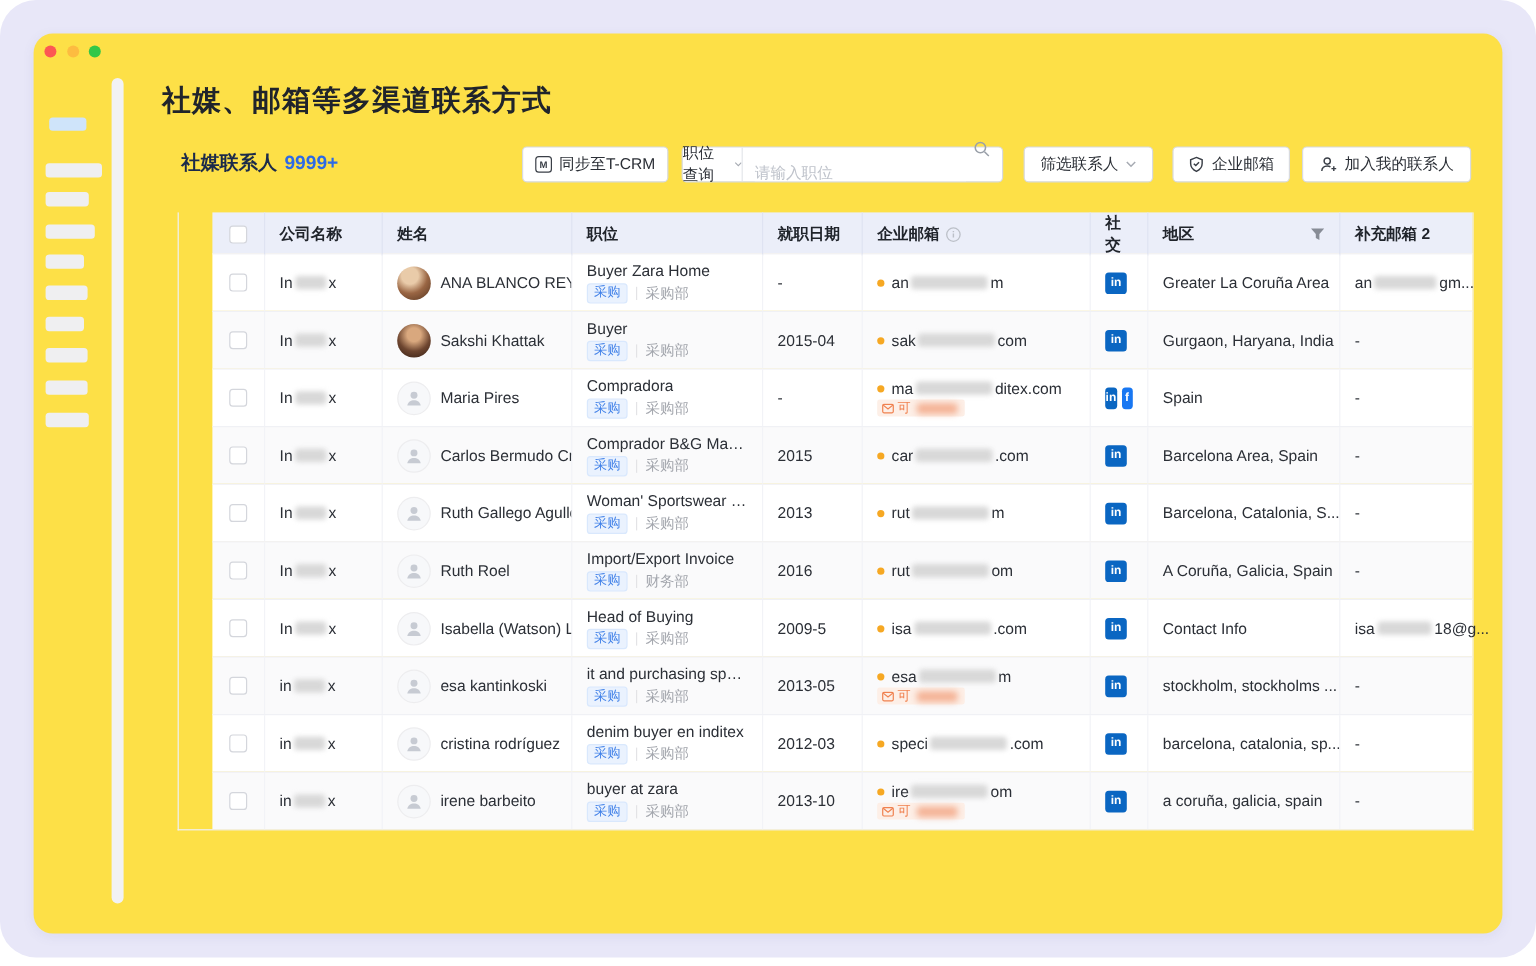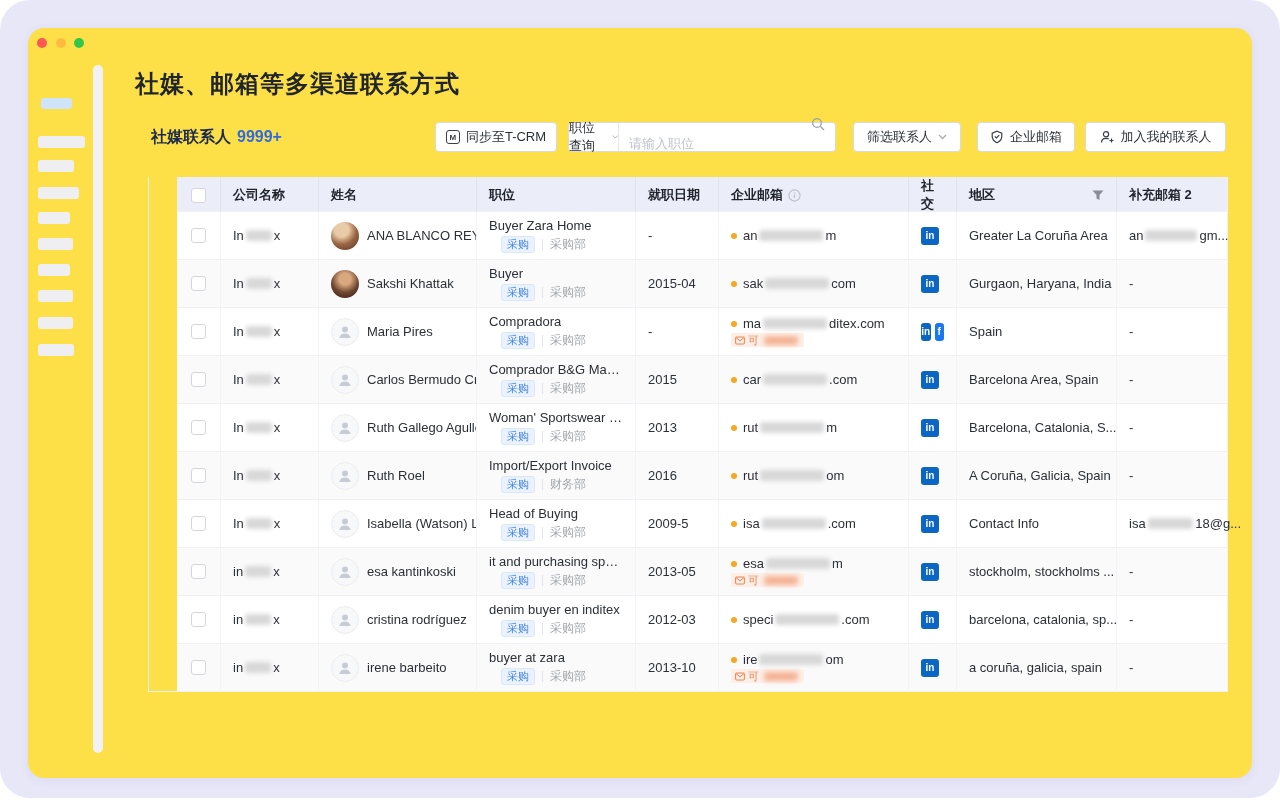--- a/index.html
+++ b/index.html
@@ -56,21 +56,21 @@
   .b-extra { width:52px; }
   .b-reach { width:34px; height:9px; background:#F4B295; filter:blur(2.5px); }
 
   .avatar { width:28px; height:28px; border-radius:50%; flex:0 0 auto; margin-right:8px; border:1px solid #EDEDEF; display:flex; align-items:center; justify-content:center; overflow:hidden; }
   .avatar.photo-1 { background:radial-gradient(circle at 38% 28%, #E9CBA9 0 26%, #9A6644 55%, #53331F 100%); border:none; }
   .avatar.photo-2 { background:radial-gradient(circle at 50% 32%, #D9A87E 0 24%, #6E4630 58%, #311C12 100%); border:none; }
   .avatar.generic { background:#F7F8FA; }
 
   .pos-cell { flex-direction:column; align-items:flex-start; justify-content:center; gap:3px; }
   .pos-title { font-size:13px; color:#2B2F36; max-width:135px; overflow:hidden; text-overflow:ellipsis; }
-  .tagline { display:flex; align-items:center;margin-left:12px; }
+  .tagline { display:flex; align-items:center; }
   .tag-blue { font-size:11px; color:#4080E8; background:#EAF2FE; border:1px solid #D9E8FD; border-radius:3px; padding:0 5px; line-height:15px; }
   .tag-sep { width:1px; height:11px; background:#E3E3E6; margin:0 7px; }
   .dept { font-size:12px; color:#A2A5AC; }
 
   .email-cell { flex-direction:column; align-items:flex-start; justify-content:center; gap:2px; }
   .em-line { display:flex; align-items:center; }
   .em-dot { width:6px; height:6px; border-radius:50%; background:#F6A823; margin-right:6px; flex:0 0 auto; }
   .reach-tag { display:inline-flex; align-items:center; gap:3px; font-size:11px; color:#F0814F; background:#FDEFE7; border-radius:2px; padding:1px 4px; line-height:12px; }
 
   .soc { width:18px; height:18px; border-radius:3px; color:#fff; font-size:10px; font-weight:bold; display:flex; align-items:center; justify-content:center; }

